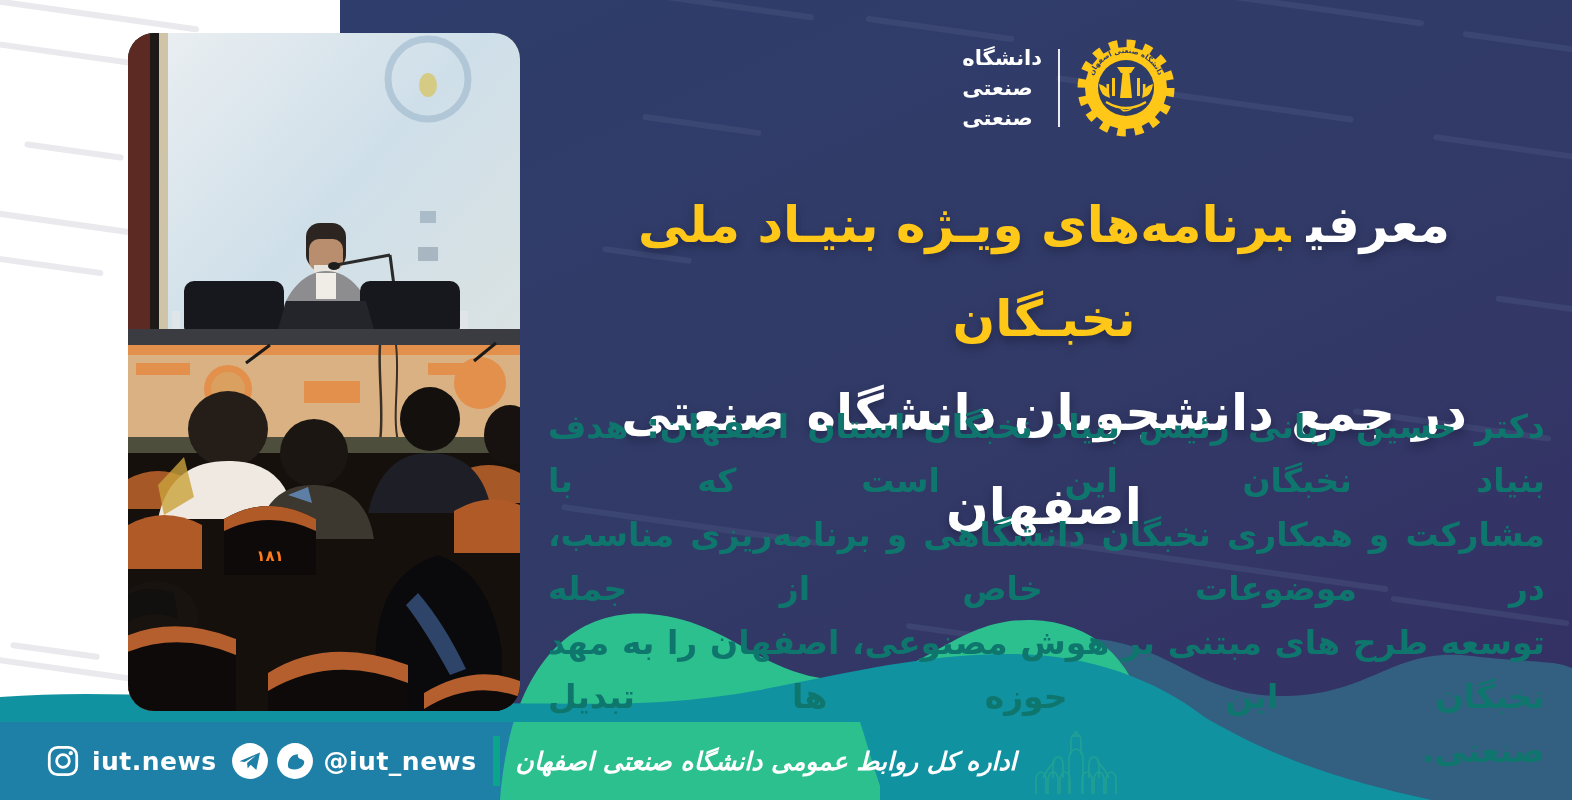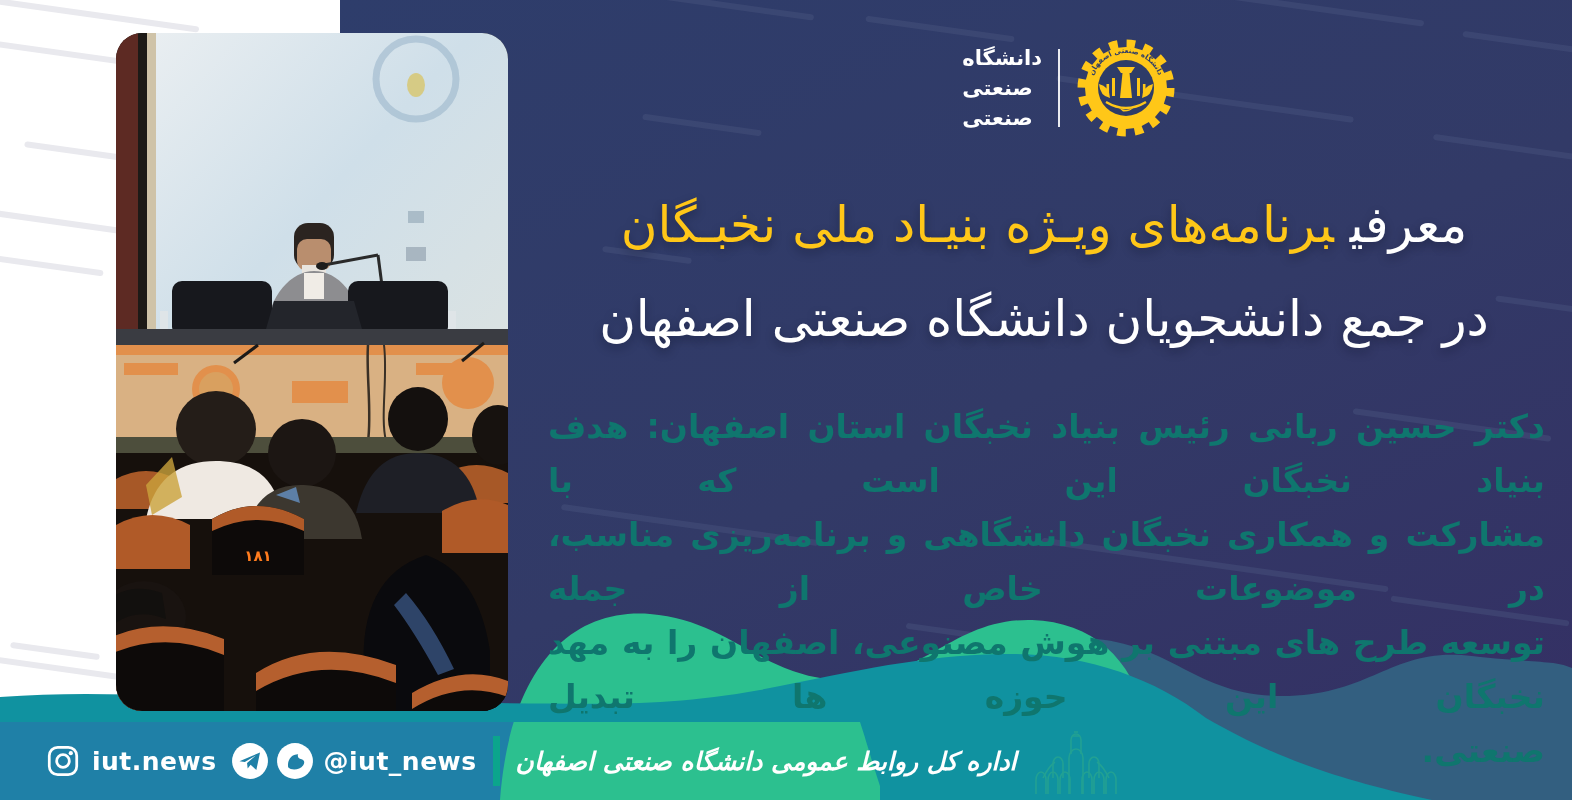--- a/index.html
+++ b/index.html
@@ -8,30 +8,30 @@
     background:#ffffff;font-family:"DejaVu Sans","Liberation Sans",sans-serif;
   }
   
   .navy{position:absolute;left:340px;top:0;width:1232px;height:728px;
     background:linear-gradient(155deg,#2e3d6b 0%,#323a67 55%,#343064 100%);}
   
   .streak{position:absolute;height:6px;border-radius:3px;transform:rotate(8deg);}
   .streak.w{background:#e9e9ee;}
   .streak.n{background:#4a557f;opacity:.45;}
   
-  .photo{position:absolute;left:116px;top:33px;width:392px;height:678px;
+  .photo{position:absolute;left:128px;top:33px;width:392px;height:678px;
     border-radius:26px;overflow:hidden;z-index:6;background:#1a1512;}
   
   .brand{position:absolute;top:38px;right:396px;display:flex;align-items:center;z-index:5;}
   .wordmark{display:flex;flex-direction:column;align-items:flex-end;gap:4px;
     color:#fff;font-weight:bold;font-size:21px;line-height:26px;direction:rtl;}
   .brand-sep{width:2px;height:78px;background:#ffffff;opacity:.9;margin:0 16px;}
   
   .headline{position:absolute;left:540px;right:24px;top:178px;text-align:center;
-    direction:rtl;z-index:5;font-weight:normal;line-height:94px;font-size:50px;
+    direction:rtl;z-index:5;font-weight:bold;line-height:94px;font-size:50px;
     text-shadow:0 4px 10px rgba(10,12,30,.35);}
   .hl-lead{color:#ffffff;margin-left:16px;}
   .hl-rest{color:#ffc718;}
   .hl-line2{color:#ffffff;}
   
   .bodytext{position:absolute;left:548px;right:27px;top:400px;z-index:5;
     direction:rtl;color:#0f766e;font-weight:bold;font-size:33px;line-height:54px;}
   .bodyline{text-align:justify;text-align-last:justify;}
   .bodyline.last{text-align:right;text-align-last:right;}
   

